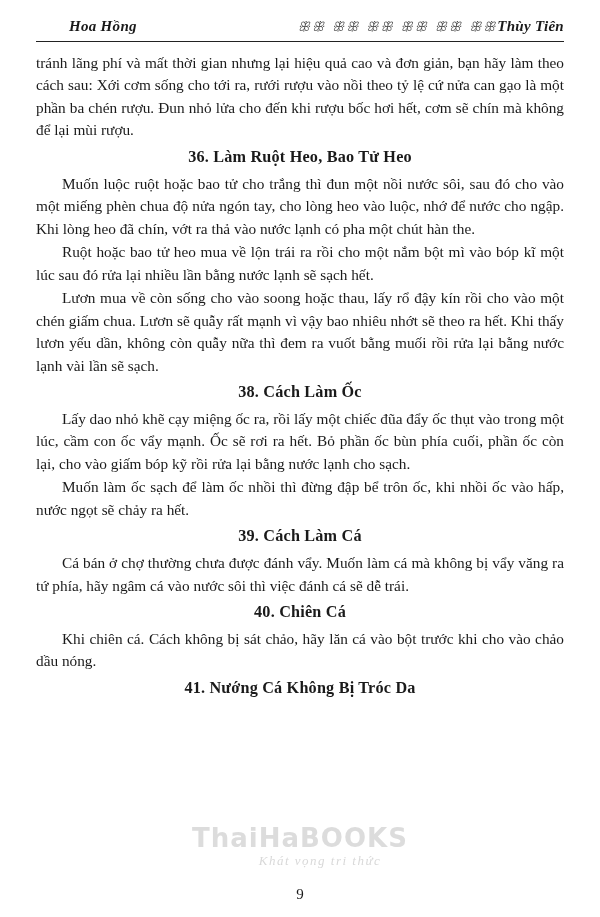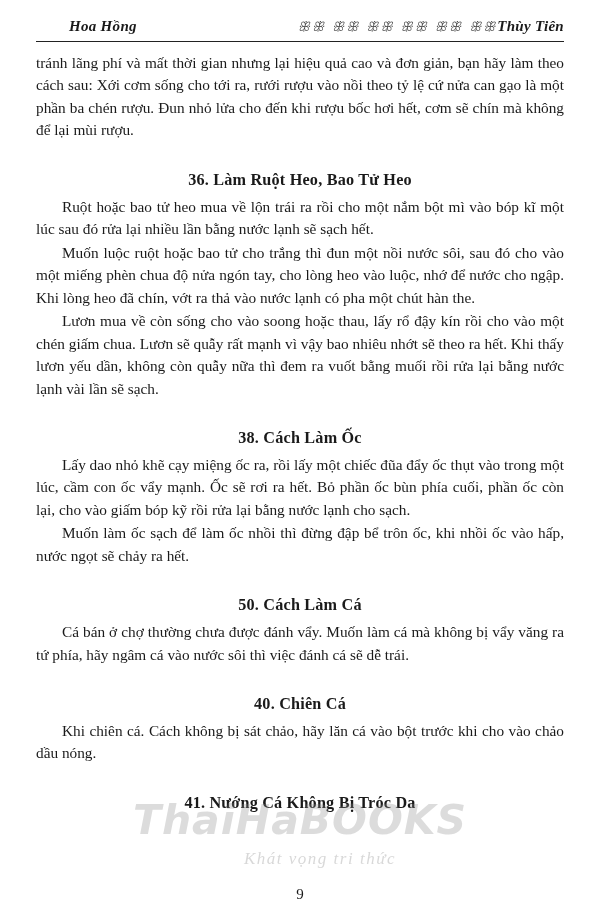--- a/index.html
+++ b/index.html
@@ -64,50 +64,49 @@
   p.para {
     margin: 0 0 1px 0;
     text-indent: 26px;
   }
   p.para.noindent {
     text-indent: 0;
   }
   h2.heading {
     font-size: 16.2px;
     font-weight: bold;
-    margin: 27px 0 3px 0;
+    margin: 4px 0 3px 0;
     text-align: center;
     letter-spacing: 0.2px;
   }
 
   
   .watermark {
     position: absolute;
     left: 0;
     right: 0;
     bottom: 48px;
     text-align: center;
     pointer-events: none;
     user-select: none;
   }
   .wm-main {
     font-family: "DejaVu Sans", sans-serif;
-    font-size: 41px;
+    font-size: 26px;
     font-weight: bold;
     letter-spacing: 1px;
     color: rgba(140, 140, 140, 0.30);
     line-height: 1;
-    font-style: italic;
   }
   .wm-sub {
     font-family: "Liberation Serif", serif;
     font-style: italic;
-    font-size: 17px;
+    font-size: 13px;
     color: rgba(140, 140, 140, 0.34);
-    margin-top: 8px;
+    margin-top: 2px;
     letter-spacing: 1.5px;
     padding-left: 40px;
   }
 
   
   .footer {
     position: absolute;
     left: 0;
     right: 0;
     bottom: 14px;
@@ -126,30 +125,30 @@
     <div class="header-orn">ꕥꕥ  ꕥꕥ   ꕥꕥ   ꕥꕥ  ꕥꕥ   ꕥꕥ</div>
     <div class="header-right">Thùy Tiên</div>
   </div>
   <div class="rule"></div>
 
   <div class="content">
 
     <p class="para noindent">tránh lãng phí và mất thời gian nhưng lại hiệu quả cao và đơn giản, bạn hãy làm theo cách sau: Xới cơm sống cho tới ra, rưới rượu vào nồi theo tỷ lệ cứ nửa can gạo là một phần ba chén rượu. Đun nhỏ lửa cho đến khi rượu bốc hơi hết, cơm sẽ chín mà không để lại mùi rượu.</p>
 
     <h2 class="heading">36. Làm Ruột Heo, Bao Tử Heo</h2>
+    <p class="para">Muốn luộc ruột hoặc bao tử cho trắng thì đun một nồi nước sôi, sau đó cho vào một miếng phèn chua độ nửa ngón tay, cho lòng heo vào luộc, nhớ để nước cho ngập. Khi lòng heo đã chín, vớt ra thả vào nước lạnh có pha một chút hàn the.</p>
     <p class="para">Ruột hoặc bao tử heo mua về lộn trái ra rồi cho một nắm bột mì vào bóp kĩ một lúc sau đó rửa lại nhiều lần bằng nước lạnh sẽ sạch hết.</p>
-    <p class="para">Muốn luộc ruột hoặc bao tử cho trắng thì đun một nồi nước sôi, sau đó cho vào một miếng phèn chua độ nửa ngón tay, cho lòng heo vào luộc, nhớ để nước cho ngập. Khi lòng heo đã chín, vớt ra thả vào nước lạnh có pha một chút hàn the.</p>
 
     <p class="para">Lươn mua về còn sống cho vào soong hoặc thau, lấy rổ đậy kín rồi cho vào một chén giấm chua. Lươn sẽ quẫy rất mạnh vì vậy bao nhiêu nhớt sẽ theo ra hết. Khi thấy lươn yếu dần, không còn quẫy nữa thì đem ra vuốt bằng muối rồi rửa lại bằng nước lạnh vài lần sẽ sạch.</p>
 
     <h2 class="heading">38. Cách Làm Ốc</h2>
     <p class="para">Lấy dao nhỏ khẽ cạy miệng ốc ra, rồi lấy một chiếc đũa đẩy ốc thụt vào trong một lúc, cầm con ốc vẩy mạnh. Ốc sẽ rơi ra hết. Bỏ phần ốc bùn phía cuối, phần ốc còn lại, cho vào giấm bóp kỹ rồi rửa lại bằng nước lạnh cho sạch.</p>
     <p class="para">Muốn làm ốc sạch để làm ốc nhồi thì đừng đập bể trôn ốc, khi nhồi ốc vào hấp, nước ngọt sẽ chảy ra hết.</p>
 
-    <h2 class="heading">50. Cách Làm Cá</h2>
+    <h2 class="heading">39. Cách Làm Cá</h2>
     <p class="para">Cá bán ở chợ thường chưa được đánh vẩy. Muốn làm cá mà không bị vẩy văng ra tứ phía, hãy ngâm cá vào nước sôi thì việc đánh cá sẽ dễ trái.</p>
 
     <h2 class="heading">40. Chiên Cá</h2>
     <p class="para">Khi chiên cá. Cách không bị sát chảo, hãy lăn cá vào bột trước khi cho vào chảo dầu nóng.</p>
 
     <h2 class="heading">41. Nướng Cá Không Bị Tróc Da</h2>
 
   </div>
 
   <div class="watermark">

